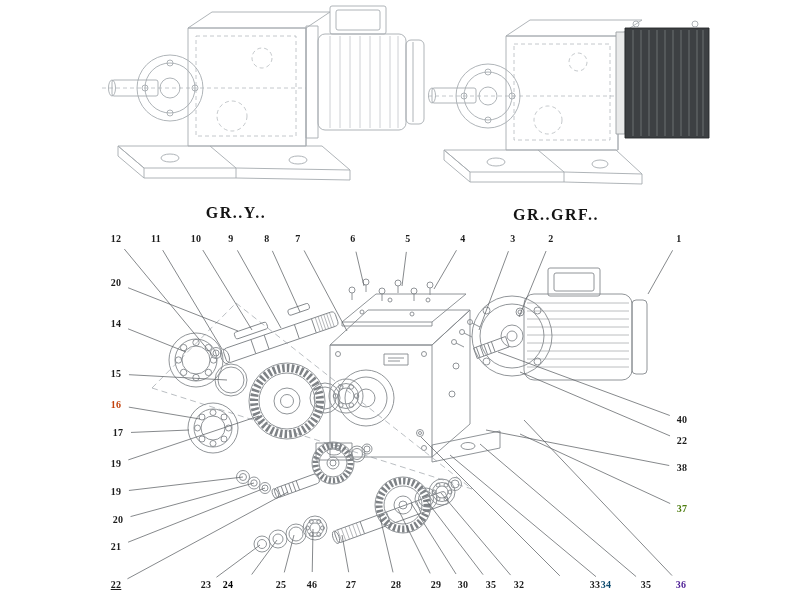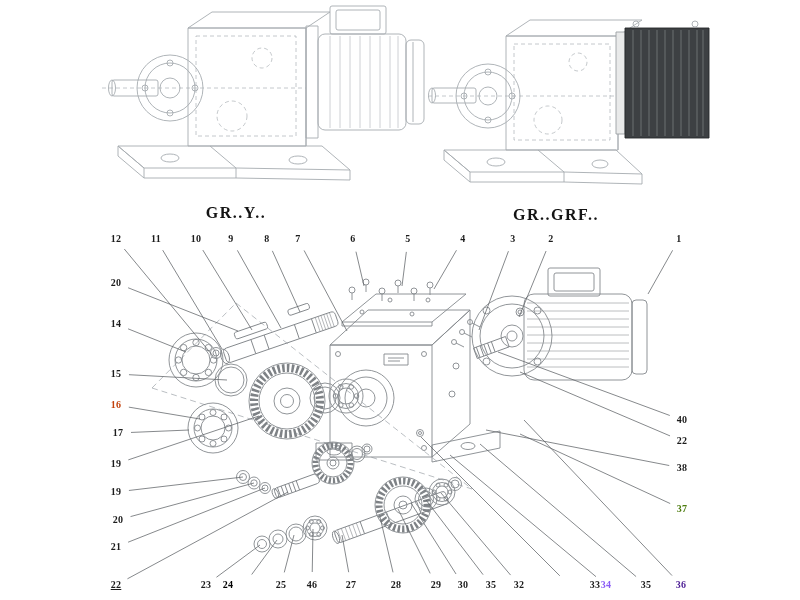--- a/index.html
+++ b/index.html
@@ -461,21 +461,21 @@
       <div class="callout" style="left: 228px; top: 585px; color: #000000;">24</div>
       <div class="callout" style="left: 281px; top: 585px; color: rgb(28, 28, 28);">25</div>
       <div class="callout" style="left: 312px; top: 585px; color: rgb(28, 28, 28);">46</div>
       <div class="callout" style="left: 351px; top: 585px; color: rgb(28, 28, 28);">27</div>
       <div class="callout" style="left: 396px; top: 585px; color: rgb(28, 28, 28);">28</div>
       <div class="callout" style="left: 436px; top: 585px; color: rgb(28, 28, 28);">29</div>
       <div class="callout" style="left: 463px; top: 585px; color: rgb(28, 28, 28);">30</div>
       <div class="callout" style="left: 491px; top: 585px; color: rgb(28, 28, 28);">35</div>
       <div class="callout" style="left: 519px; top: 585px; color: rgb(28, 28, 28);">32</div>
       <div class="callout" style="left: 569px; top: 585px; color: rgb(28, 28, 28); margin-left: 26px;">33</div>
-      <div class="callout" style="left: 606px; top: 585px; color: #8b5cf6;">34</div>
+      <div class="callout" style="left: 606px; top: 585px; color: #0c4a6e;">34</div>
       <div class="callout" style="left: 646px; top: 585px; color: rgb(28, 28, 28);">35</div>
       <div class="callout" style="left: 681px; top: 585px; color: #4c1d95;">36</div>
       <div class="callout" style="left: 682px; top: 509px; color: #4d7c0f;">37</div>
       <div class="callout" style="left: 682px; top: 468px; color: rgb(28, 28, 28);">38</div>
       <div class="callout" style="left: 682px; top: 441px; color: rgb(28, 28, 28);">22</div>
       <div class="callout" style="left: 682px; top: 420px; color: rgb(28, 28, 28);">40</div>
     </div>
 
 </div>
 

